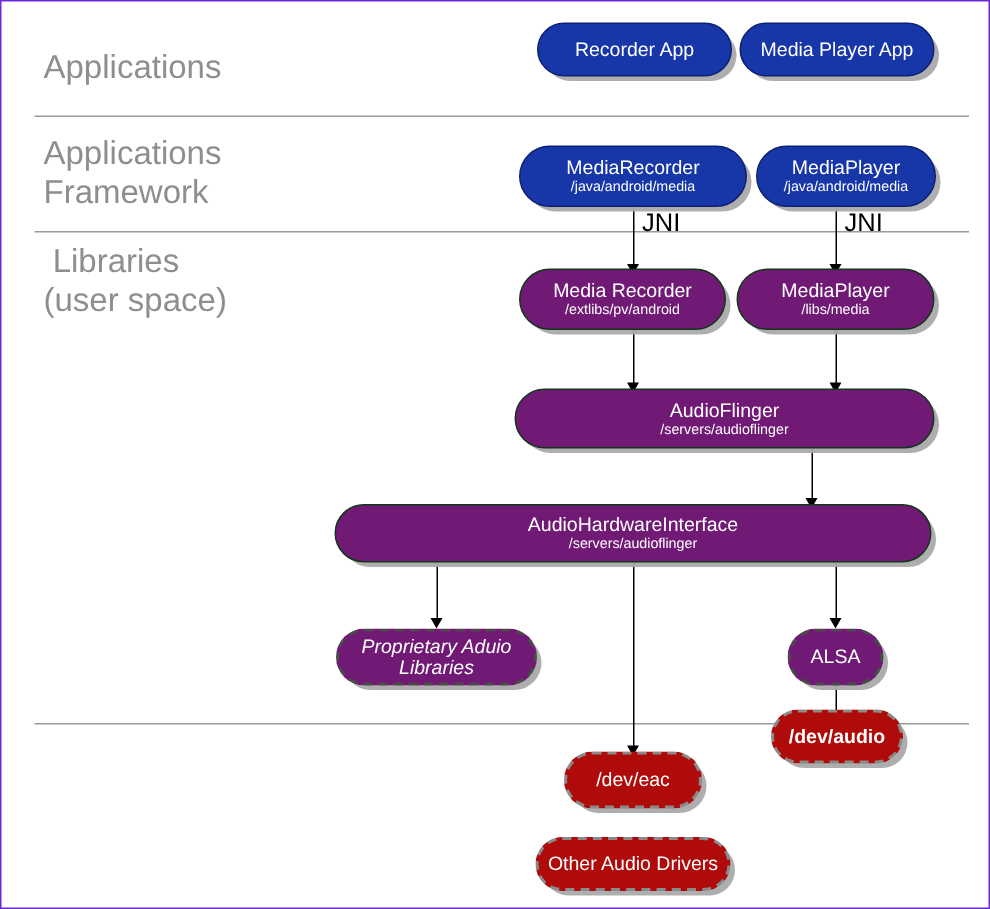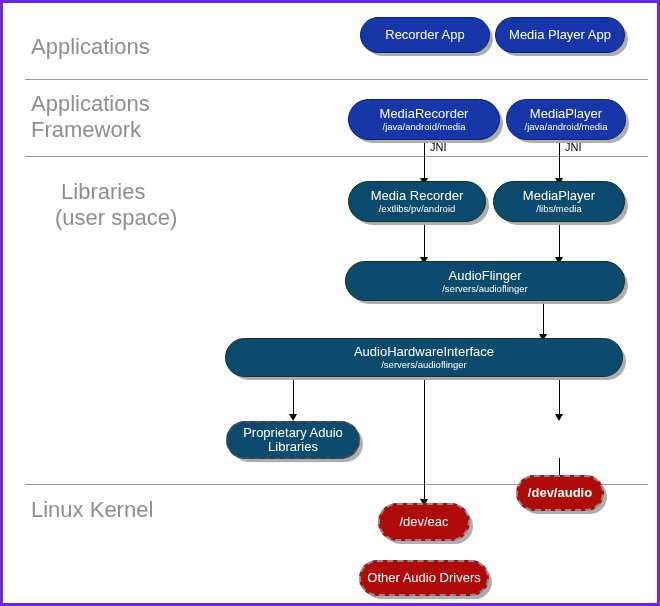--- a/index.html
+++ b/index.html
@@ -8,21 +8,21 @@
     background: #ffffff;
   }
   body {
     font-family: "Liberation Sans", sans-serif;
   }
   #canvas {
     position: relative;
     width: 660px;
     height: 606px;
     background: #ffffff;
-    border: 3px solid #6d28d9;
+    border: 1px solid #6d28d9;
     box-sizing: border-box;
     overflow: hidden;
   }
 
   
   .band-label {
     position: absolute;
     color: #8e8e8e;
     font-size: 22px;
     line-height: 26px;
@@ -46,21 +46,21 @@
   .arrowhead {
     position: absolute;
     width: 0;
     height: 0;
     border-left: 4px solid transparent;
     border-right: 4px solid transparent;
     border-top: 7px solid #000000;
   }
   .jni-label {
     position: absolute;
-    font-size: 11px;
+    font-size: 17px;
     color: #000000;
     white-space: nowrap;
   }
 
   
   .node {
     position: absolute;
     box-sizing: border-box;
     display: flex;
     flex-direction: column;
@@ -83,42 +83,41 @@
   .node .sub {
     font-size: 9.5px;
     line-height: 11px;
     white-space: nowrap;
   }
   .node.blue {
     background: #1736a8;
     border: 1px solid #0d2170;
   }
   .node.green {
-    background: #0c4a6e;
+    background: #701a75;
     border: 1px solid #12361a;
   }
   .node.green.dashed {
     border: 2px dashed #4a4a4a;
   }
   .node.red {
     background: #b00b0b;
     border: 2px dashed #8a8a8a;
   }
 </style>
 </head>
 <body>
 
 <div id="canvas">
 
   <div class="band-label" style="left:28px; top:31px;">Applications</div>
   <div class="band-label" style="left:28px; top:88px;">Applications
 Framework</div>
-  <div class="band-label" style="left:28px; top:176px;margin-left:24px;"> Libraries
+  <div class="band-label" style="left:28px; top:160px;"> Libraries
 (user space)</div>
-  <div class="band-label" style="left:28px; top:494px;">Linux Kernel</div>
 
   <div class="divider" style="left:22px; top:76px; width:623px;"></div>
   <div class="divider" style="left:22px; top:153px; width:623px;"></div>
   <div class="divider" style="left:22px; top:481px; width:623px;"></div>
 
   <div class="conn" style="left:421px; top:137px; height:43px;"></div>
   <div class="arrowhead" style="left:417px; top:175px;"></div>
   <div class="jni-label" style="left:427px; top:138px;">JNI</div>
 
   <div class="conn" style="left:556px; top:137px; height:43px;"></div>
@@ -174,24 +173,27 @@
   <div class="node green" style="left:342px; top:258px; width:280px; height:40px;">
     <div class="title">AudioFlinger</div>
     <div class="sub">/servers/audioflinger</div>
   </div>
 
   <div class="node green" style="left:222px; top:335px; width:398px; height:39px;">
     <div class="title">AudioHardwareInterface</div>
     <div class="sub">/servers/audioflinger</div>
   </div>
 
-  <div class="node green dashed" style="left:223px; top:418px; width:134px; height:38px; border-radius:20px;">
+  <div class="node green dashed" style="left:223px; top:418px; width:134px; height:38px; border-radius:20px;font-style:italic;">
     <div class="title wrap">Proprietary Aduio Libraries</div>
   </div>
 
+  <div class="node green dashed" style="left:524px; top:418px; width:64px; height:38px; border-radius:20px;">
+    <div class="title">ALSA</div>
+  </div>
 
   <div class="node red" style="left:375px; top:500px; width:92px; height:38px;">
     <div class="title">/dev/eac</div>
   </div>
   <div class="node red" style="left:513px; top:472px; width:88px; height:36px;font-weight:bold;">
     <div class="title">/dev/audio</div>
   </div>
 
   <div class="node red" style="left:356px; top:557px; width:130px; height:36px;">
     <div class="title">Other Audio Drivers</div>

